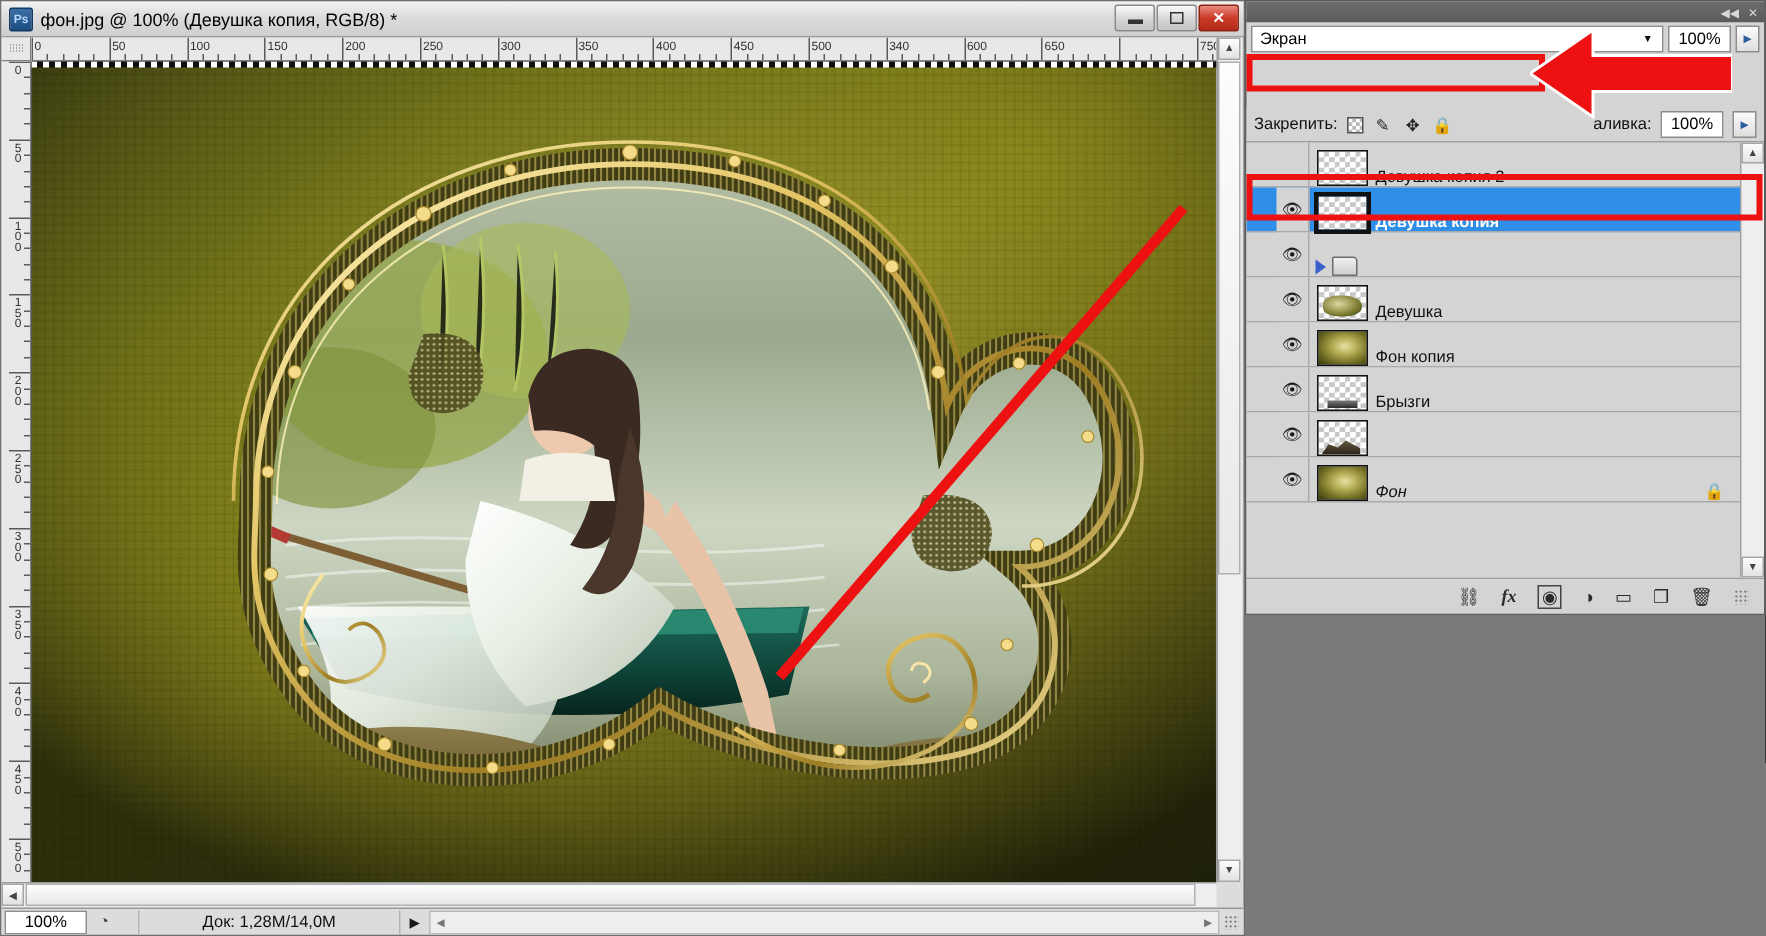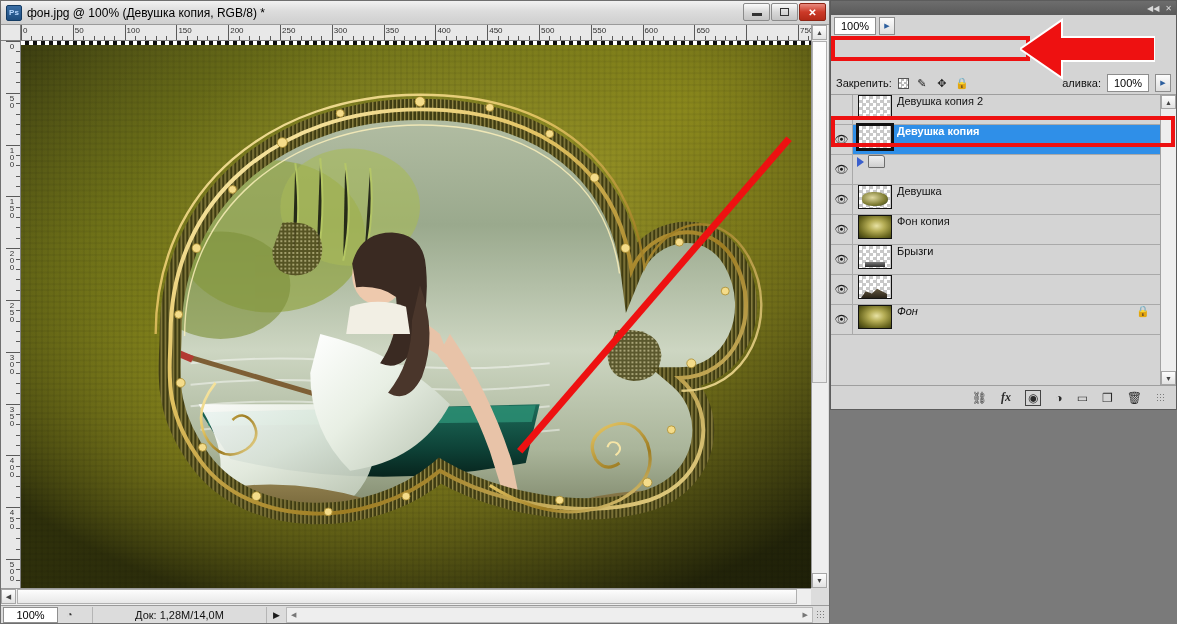--- a/index.html
+++ b/index.html
@@ -177,22 +177,22 @@
      background-size:5px 5px; border:1px solid #555;
   }
 
   #layer-list {
     flex:1; background:#d4d4d4; position:relative; overflow:hidden;
     border-top:1px solid #9e9e9e;
     display:flex;
   }
   #rows { flex:1; }
   .layer-row {
-    height:30px; display:flex; align-items:flex-start;
-    border-bottom:1px solid #a9a9a9; background:#d4d4d4;
+    height:30px; display:flex; align-items:flex-end;
+    border-bottom:1px solid #a9a9a9; background:#d4d4d4;padding-left:20px;
   }
   .layer-row.selected { background:#2f8fe8; }
   .eye-cell {
     width:22px; height:29px; display:flex; align-items:center; justify-content:center;
     border-right:1px solid #a9a9a9; background:#d4d4d4;
   }
   .eye { font-size:11px; color:#1a1a1a; }
   .thumb-cell { width:44px; display:flex; align-items:center; justify-content:center; }
   .thumb {
     width:34px;height:24px; border:1px solid #111;
@@ -334,21 +334,21 @@
       <div class="rtick" style="left: 486.92px; top: 11px; width: 1px; height: 4px;"></div>
       <div class="rtick" style="left: 497.28px; top: 11px; width: 1px; height: 4px;"></div>
       <div class="rtick" style="left: 507.64px; top: 11px; width: 1px; height: 4px;"></div>
       <div class="rtick" style="left: 518px; top: 0px; width: 1px; height: 15px;"></div>
       <div class="rlabel" style="left: 520px; top: 1px;">500</div>
       <div class="rtick" style="left: 528.36px; top: 11px; width: 1px; height: 4px;"></div>
       <div class="rtick" style="left: 538.72px; top: 11px; width: 1px; height: 4px;"></div>
       <div class="rtick" style="left: 549.08px; top: 11px; width: 1px; height: 4px;"></div>
       <div class="rtick" style="left: 559.44px; top: 11px; width: 1px; height: 4px;"></div>
       <div class="rtick" style="left: 569.8px; top: 0px; width: 1px; height: 15px;"></div>
-      <div class="rlabel" style="left: 571.8px; top: 1px;">550</div>
+      <div class="rlabel" style="left: 571.8px; top: 1px;">340</div>
       <div class="rtick" style="left: 580.16px; top: 11px; width: 1px; height: 4px;"></div>
       <div class="rtick" style="left: 590.52px; top: 11px; width: 1px; height: 4px;"></div>
       <div class="rtick" style="left: 600.88px; top: 11px; width: 1px; height: 4px;"></div>
       <div class="rtick" style="left: 611.24px; top: 11px; width: 1px; height: 4px;"></div>
       <div class="rtick" style="left: 621.6px; top: 0px; width: 1px; height: 15px;"></div>
       <div class="rlabel" style="left: 623.6px; top: 1px;">600</div>
       <div class="rtick" style="left: 631.96px; top: 11px; width: 1px; height: 4px;"></div>
       <div class="rtick" style="left: 642.32px; top: 11px; width: 1px; height: 4px;"></div>
       <div class="rtick" style="left: 652.68px; top: 11px; width: 1px; height: 4px;"></div>
       <div class="rtick" style="left: 663.04px; top: 11px; width: 1px; height: 4px;"></div>
@@ -634,20 +634,24 @@
 
 <div id="layers-panel">
 
   <div id="panel-topbar">
     <span class="topbar-ico">◀◀</span>
     <span class="topbar-ico">✕</span>
   </div>
 
 
   <div id="blend-row">
+    <div id="blend-select">
+      <span>Экран</span>
+      <span id="blend-caret">▼</span>
+    </div>
     <div class="num-field">100%</div>
     <div class="spin">▶</div>
   </div>
 
   <div id="lock-row">
     <span style="font-size:11px;color:#111;">Закрепить:</span>
     <span id="lock-check"></span>
     <span class="lock-ico">✎</span>
     <span class="lock-ico">✥</span>
     <span class="lock-ico">🔒</span>

